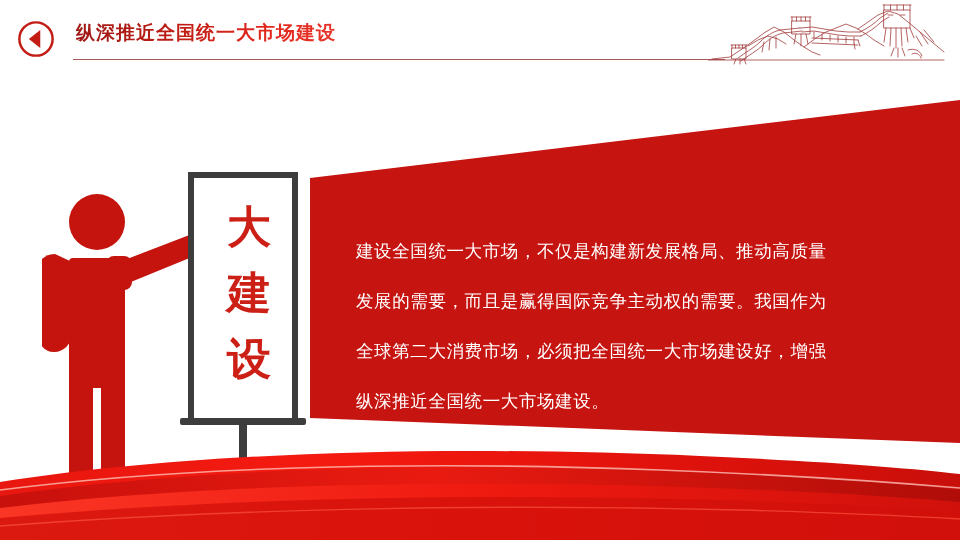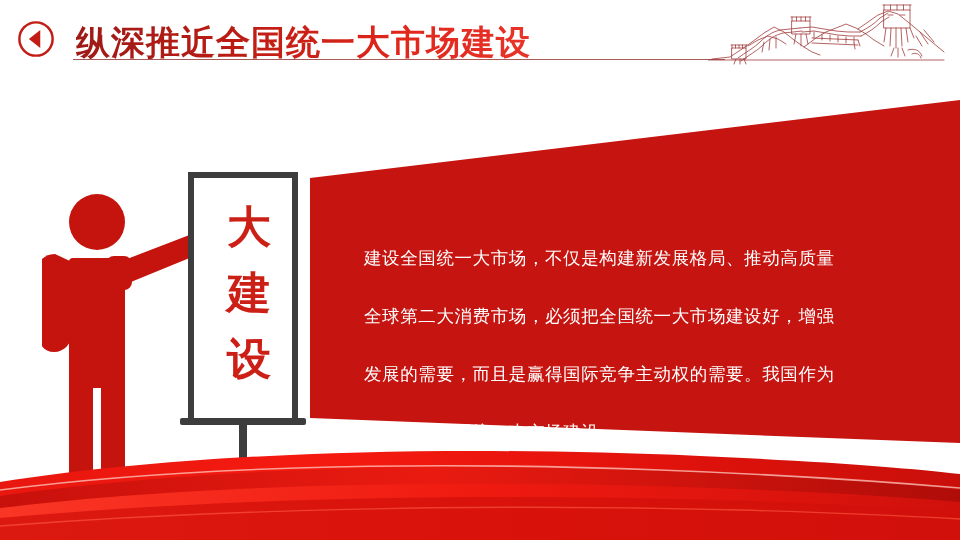--- a/index.html
+++ b/index.html
@@ -27,21 +27,21 @@
   }
   #back-icon {
     position: absolute;
     left: 17px; top: 20px;
     width: 38px; height: 38px;
   }
   #title-text {
     position: absolute;
     left: 76px;
     top: 20px;
-    font-size: 34px;
+    font-size: 19px;
     font-weight: bold;
     letter-spacing: 1px;
     white-space: nowrap;
     background: linear-gradient(90deg, #9e1a16 0%, #bb1c14 35%, #e0261b 70%, #e8342a 100%);
     -webkit-background-clip: text;
     background-clip: text;
     color: #c21c14;
     -webkit-text-fill-color: transparent;
   }
   #title-divider {
@@ -73,23 +73,22 @@
     position: absolute;
     left: 348px;
     top: 222px;
     width: 566px;
     color: #ffffff;
     font-size: 17.5px;
     line-height: 42px;
     letter-spacing: 0.6px;
   }
   #body-copy p {
-    margin: 16px;
+    margin: 8px;
     white-space: nowrap;
-    font-family: Liberation Mono, monospace;
   }
 
   
   #signboard {
     position: absolute;
     left: 188px;
     top: 172px;
     width: 110px;
     height: 268px;
   }
@@ -248,22 +247,22 @@
         <span>设</span>
       </div>
     </div>
     <div id="sign-crossbar"></div>
     <div id="sign-post"></div>
     <div id="sign-base"></div>
   </div>
 
   <div id="body-copy">
     <p>建设全国统一大市场，不仅是构建新发展格局、推动高质量</p>
+    <p>发展的需要，而且是赢得国际竞争主动权的需要。我国作为</p>
     <p>全球第二大消费市场，必须把全国统一大市场建设好，增强</p>
-    <p>发展的需要，而且是赢得国际竞争主动权的需要。我国作为</p>
     <p>纵深推近全国统一大市场建设。</p>
   </div>
 
   <svg id="ribbon" viewBox="0 0 960 110" preserveAspectRatio="none">
     <defs>
       <linearGradient id="rg1" x1="0" y1="0" x2="1" y2="0">
         <stop offset="0%" stop-color="#e8170f"></stop>
         <stop offset="35%" stop-color="#f51a10"></stop>
         <stop offset="70%" stop-color="#e0120c"></stop>
         <stop offset="100%" stop-color="#c90f0a"></stop>

